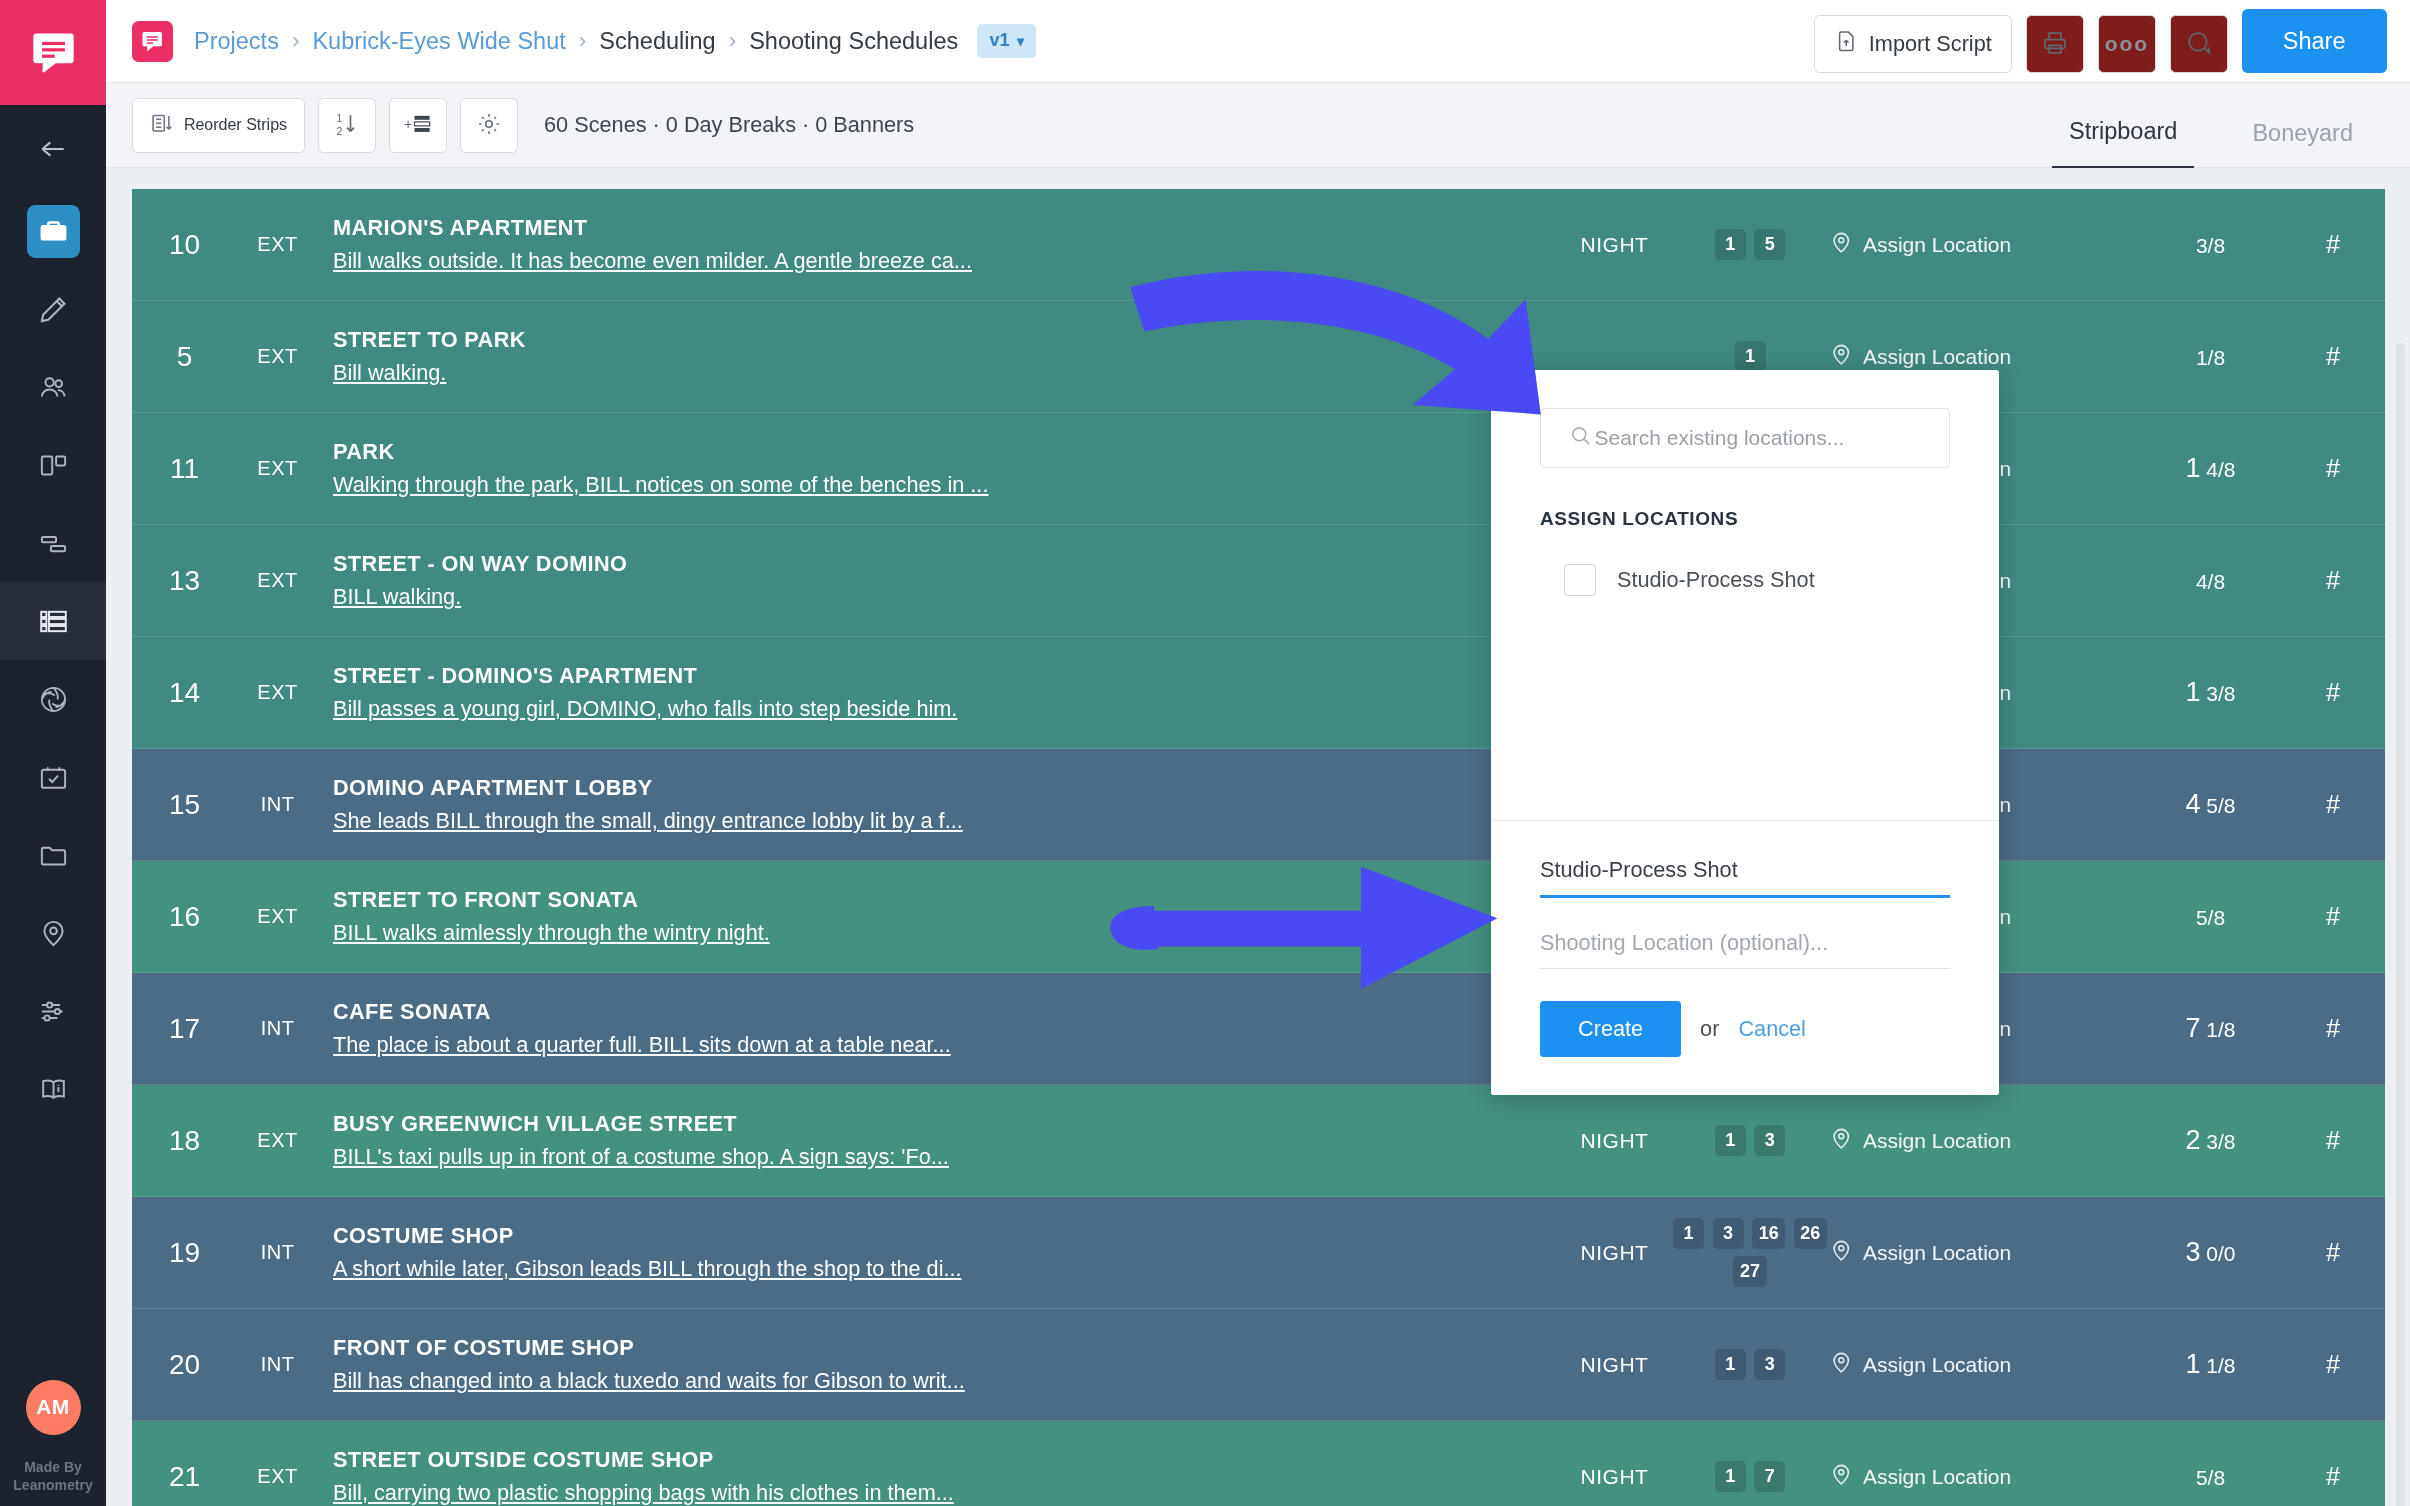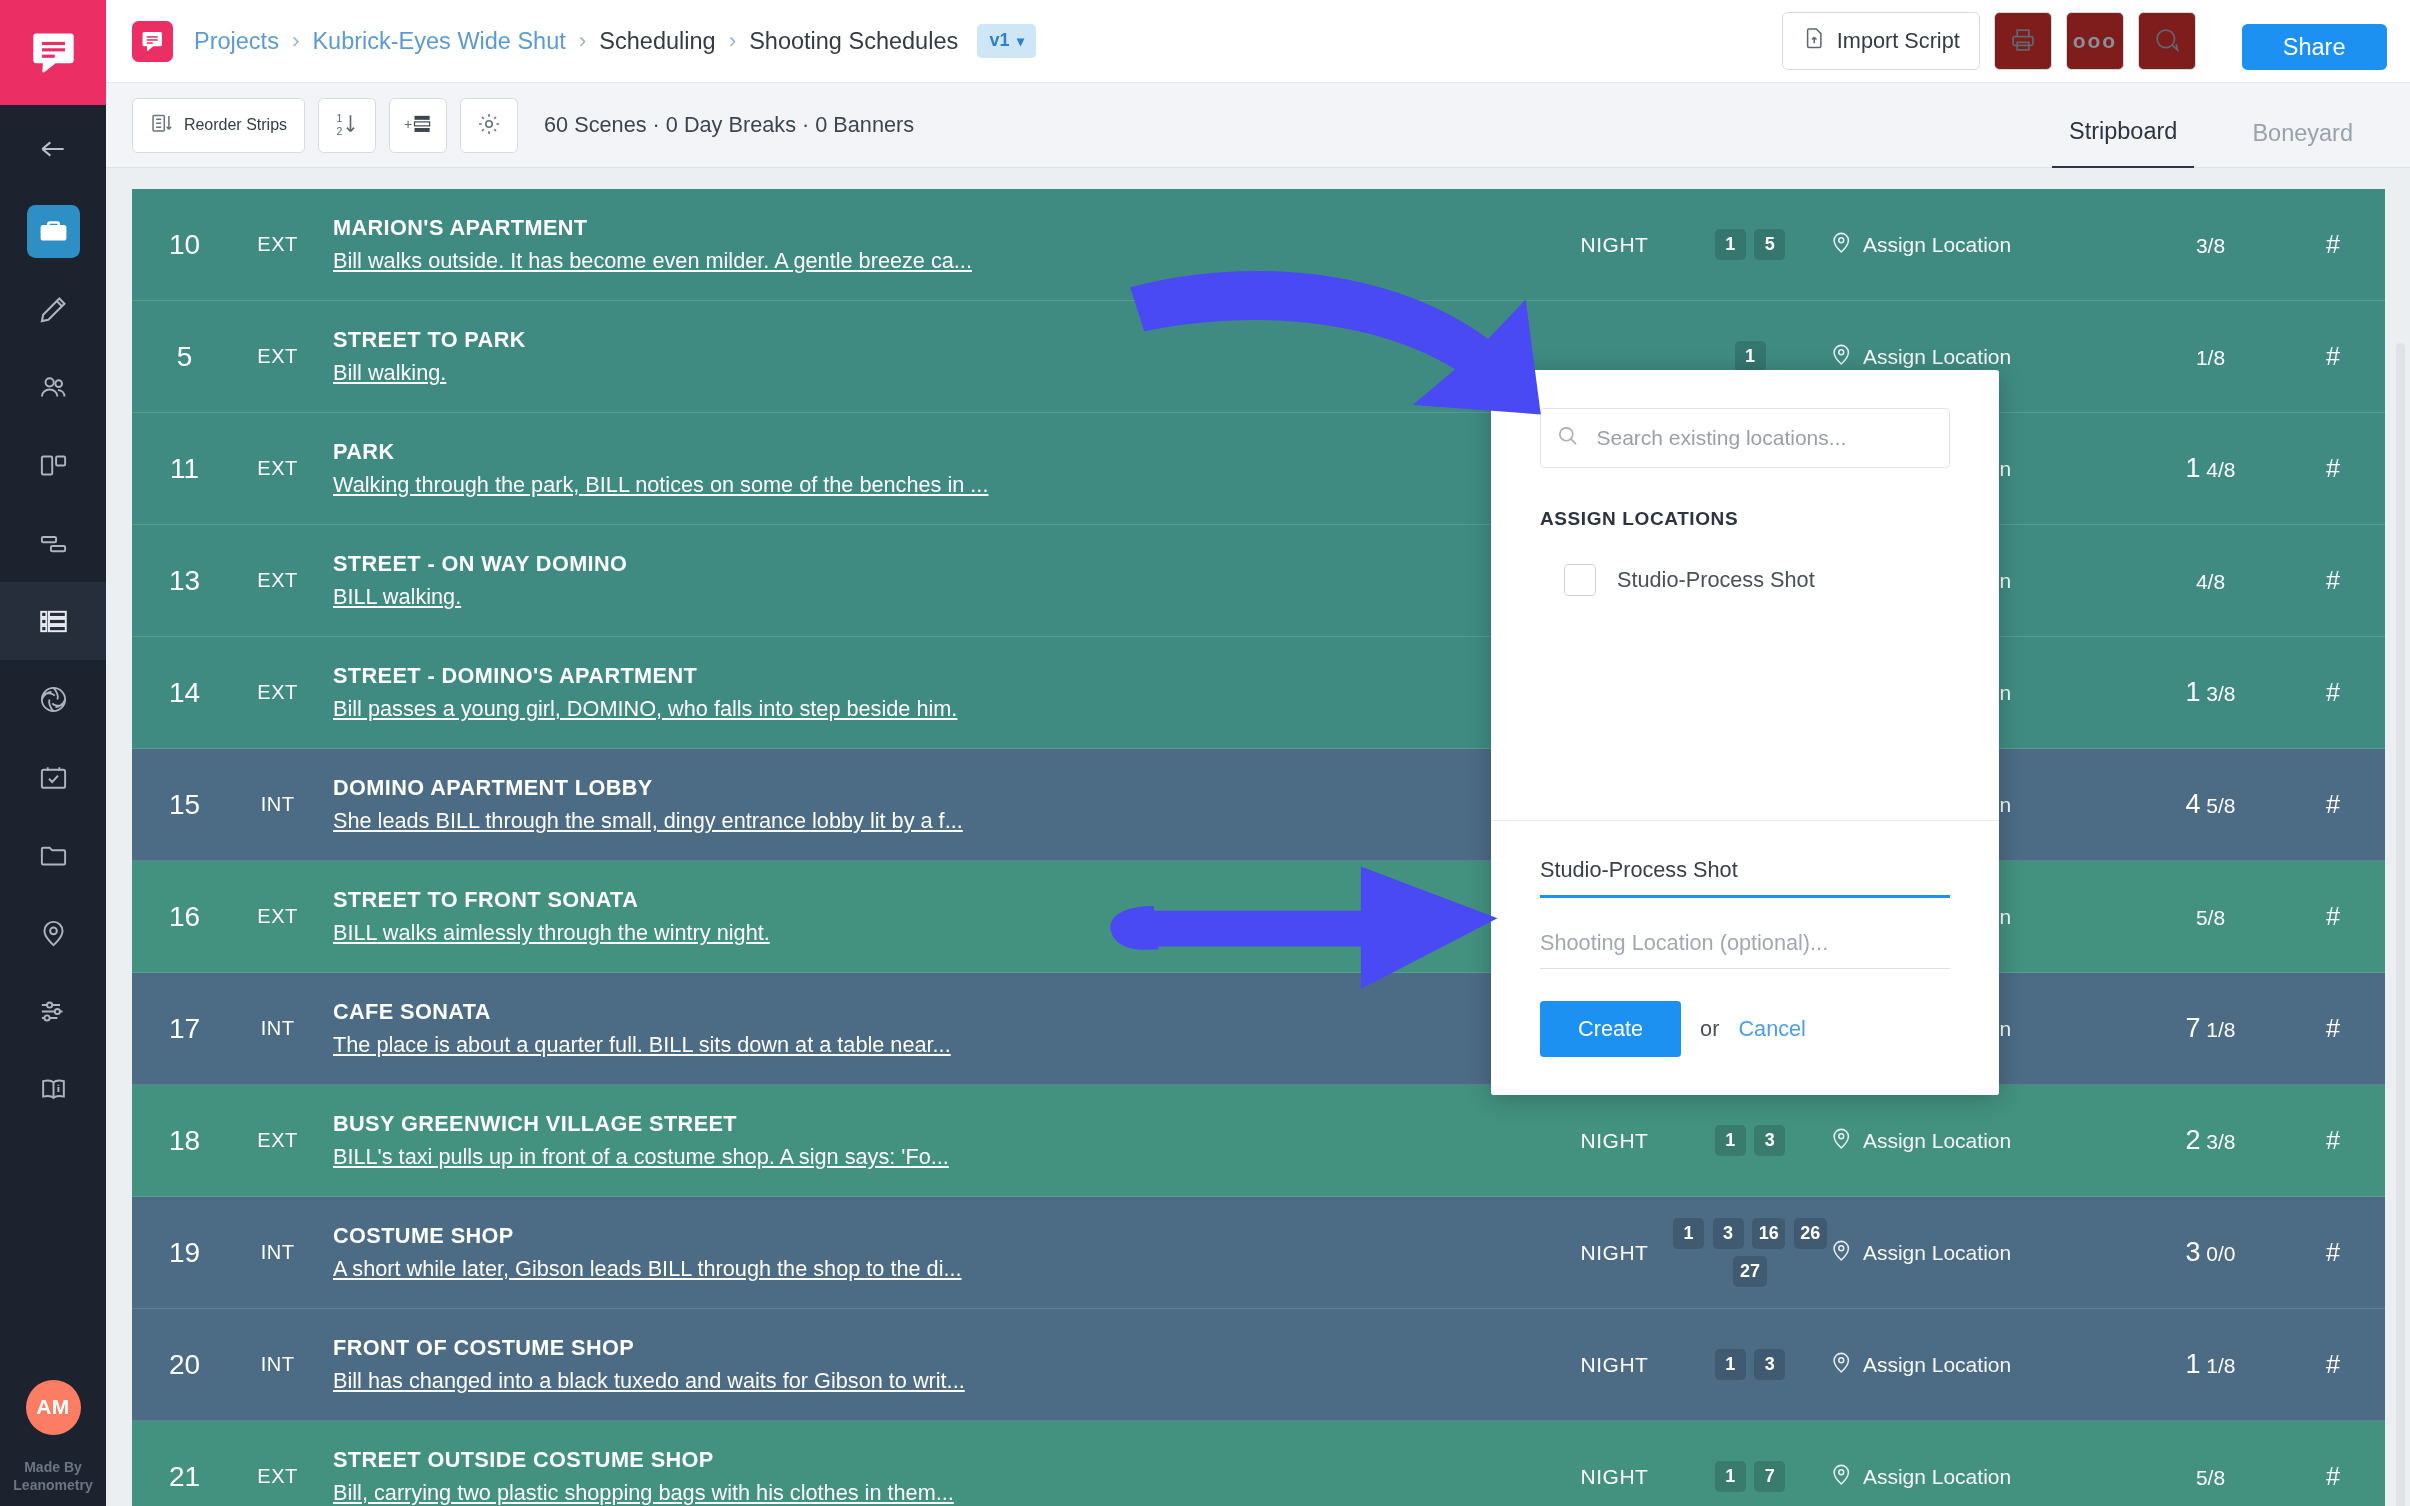--- a/index.html
+++ b/index.html
@@ -81,23 +81,23 @@
     padding: 0 19px; font-size: 21.7px; color: #333b45;
   }
   .btn-sq {
     width: 58px; height: 58px; border: 0.9px solid #d6dbe2; border-radius: 5.6px;
     background: #7f1d1d; display: flex; align-items: center; justify-content: center;
     color: #6b7380;
   }
   .btn-sq svg { width: 28px; height: 28px; }
   .dots { letter-spacing: 1.9px; font-size: 21px; color: #8a9099; font-weight: bold;}
   .btn-share {
-    height: 46px; background: #1c91f2; color: #fff; border-radius: 5.6px;
+    height: 64px; background: #1c91f2; color: #fff; border-radius: 5.6px;
     display: flex; align-items: center; justify-content: center;
-    padding: 8px 41px; font-size: 23.5px; margin-left: 32px;
+    padding: 8px 41px; font-size: 23.5px;
   }
 
   
   .subbar {
     height: 85px; background: #f2f4f7; display: flex; align-items: center;
     padding: 0 0 0 26px; flex: none; border-bottom: 0.9px solid #e0e4ea;
   }
   .sb-btn {
     height: 55px; border: 0.9px solid #d6dbe2; border-radius: 5.6px; background: #fff;
     display: flex; align-items: center; gap: 9.4px; padding: 0 17px;
@@ -146,21 +146,21 @@
 
   
   .popup {
     position: absolute; left: 1491px; top: 370px; width: 508px; height: 725px;
     background: #fff; border-radius: 2.8px; box-shadow: 0 3.8px 24.5px rgba(0,0,0,.22);
     z-index: 30; display: flex; flex-direction: column;
   }
   .pop-top { padding: 38px 49px 0 49px; }
   .pop-search {
     height: 60px; border: 0.9px solid #dfe3e8; border-radius: 3.8px;
-    display: flex; align-items: center; gap: 17px; padding: 0 15px;
+    display: flex; align-items: center; gap: 2px; padding: 0 28px;
     color: #9aa0a8; font-size: 21px;
   }
   .pop-search svg { width: 23.5px; height: 23.5px; flex: none; }
   .pop-label {
     margin: 40px 0 0 49px; font-size: 19px; font-weight: bold;
     color: #2b3440; letter-spacing: 0.6px;
   }
   .pop-item {
     display: flex; align-items: center; gap: 21px;
     margin: 34px 0 0 73px; font-size: 21.7px; color: #4a5058;

